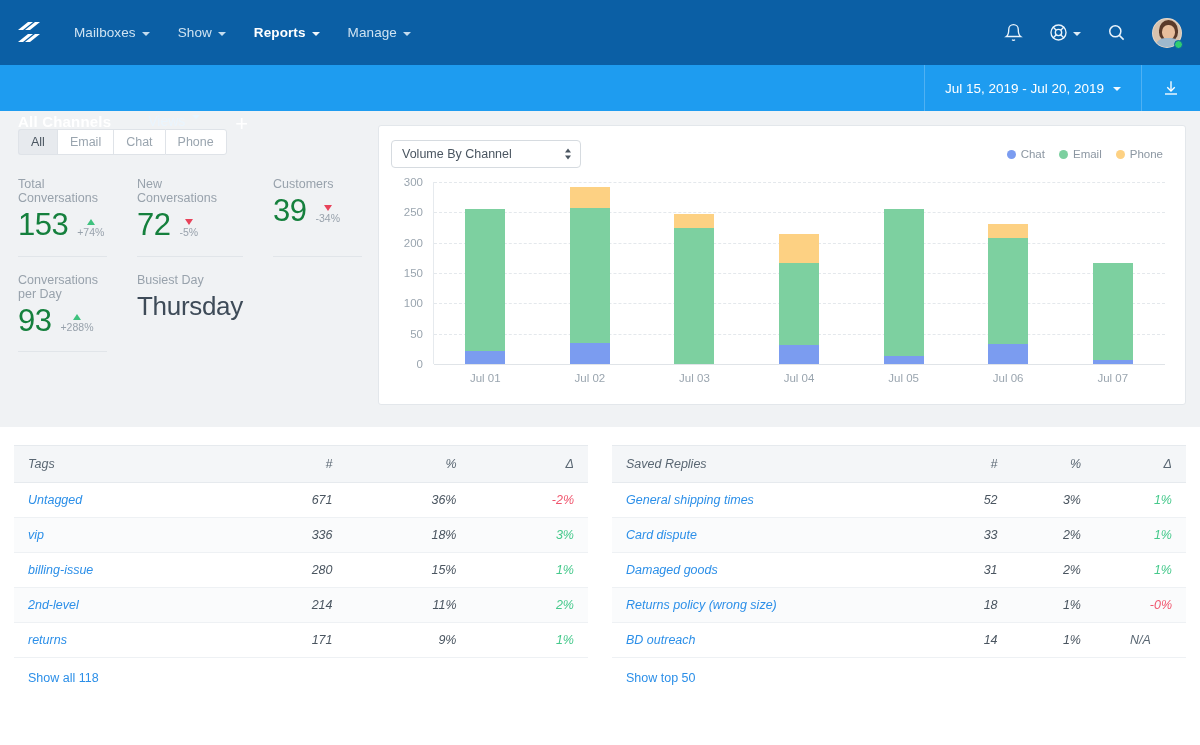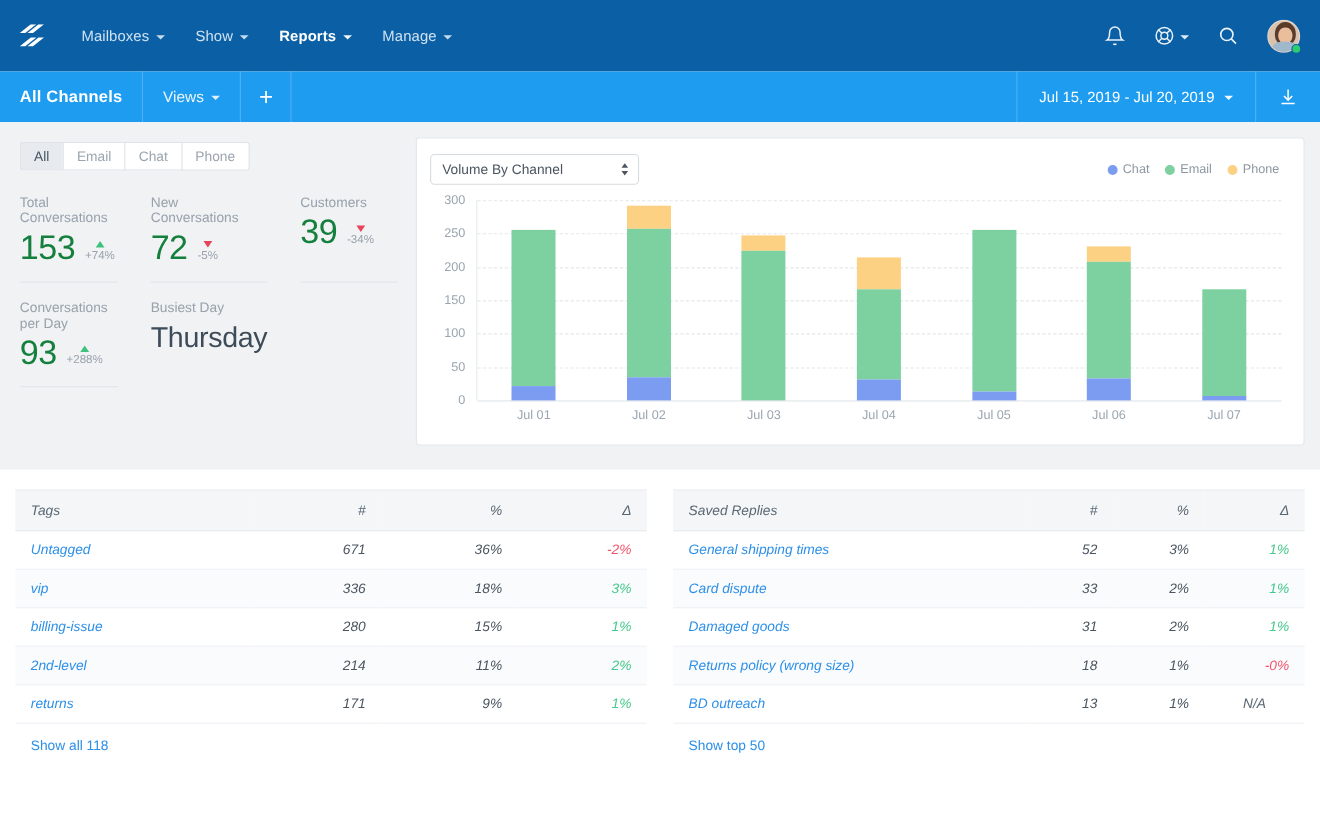--- a/index.html
+++ b/index.html
@@ -42,22 +42,22 @@
   .av-face { position:absolute; left:9px; top:6px; width:13px; height:15px;
              background:#E8BE9C; border-radius: 46% 46% 50% 50%; }
   .av-body { position:absolute; left:2px; bottom:-1px; width:26px; height:10px;
              background:#9FB8CC; border-radius: 10px 10px 0 0; }
   .av-green { position:absolute; right:-1px; bottom:-1px; width:9px; height:9px;
               border-radius:50%; background:#2ECC71; border:1.5px solid #0B5FA5; }
 
   
   .subnav { height: 46px; background: #1E9CF0; display: flex; align-items: stretch; }
   .sub-tab {
-    display: flex; align-items: center; padding: 0 18px; color: #fff;
-    font-size: 15px; cursor: pointer; border-right: 1px solid rgba(255,255,255,.22);
+    display: flex; padding: 0 18px; color: #fff;
+    font-size: 15px; cursor: pointer; border-right: 1px solid rgba(255,255,255,.22); margin-top: 48px;
   }
   .sub-tab.primary { font-weight: bold; letter-spacing: .2px; }
   .sub-tab.views { font-size: 14px; gap: 7px; color:#EAF5FE; }
   .sub-plus { font-size: 22px; font-weight: 300; line-height: 1; padding: 0 16px; }
   .subnav-right { margin-left: auto; display:flex; align-items: stretch; }
   .daterange {
     display: flex; align-items: center; gap: 9px; color: #fff; font-size: 13.5px;
     padding: 0 20px; cursor: pointer; border-left: 1px solid rgba(255,255,255,.22);
   }
   .dl-btn { display:flex; align-items:center; padding: 0 20px; cursor:pointer;
@@ -487,21 +487,21 @@
             <td class="delta-pos">1%</td>
           </tr>
           <tr>
             <td class="name"><a>Returns policy (wrong size)</a></td>
             <td class="num">18</td>
             <td class="num">1%</td>
             <td class="delta-neg">-0%</td>
           </tr>
           <tr>
             <td class="name"><a>BD outreach</a></td>
-            <td class="num">13</td>
+            <td class="num">14</td>
             <td class="num">1%</td>
             <td class="delta-na">N/A</td>
           </tr>
         </tbody>
     </table>
     <div class="showall">Show top 50</div>
   </div>
 </div>
 
 </body></html>

